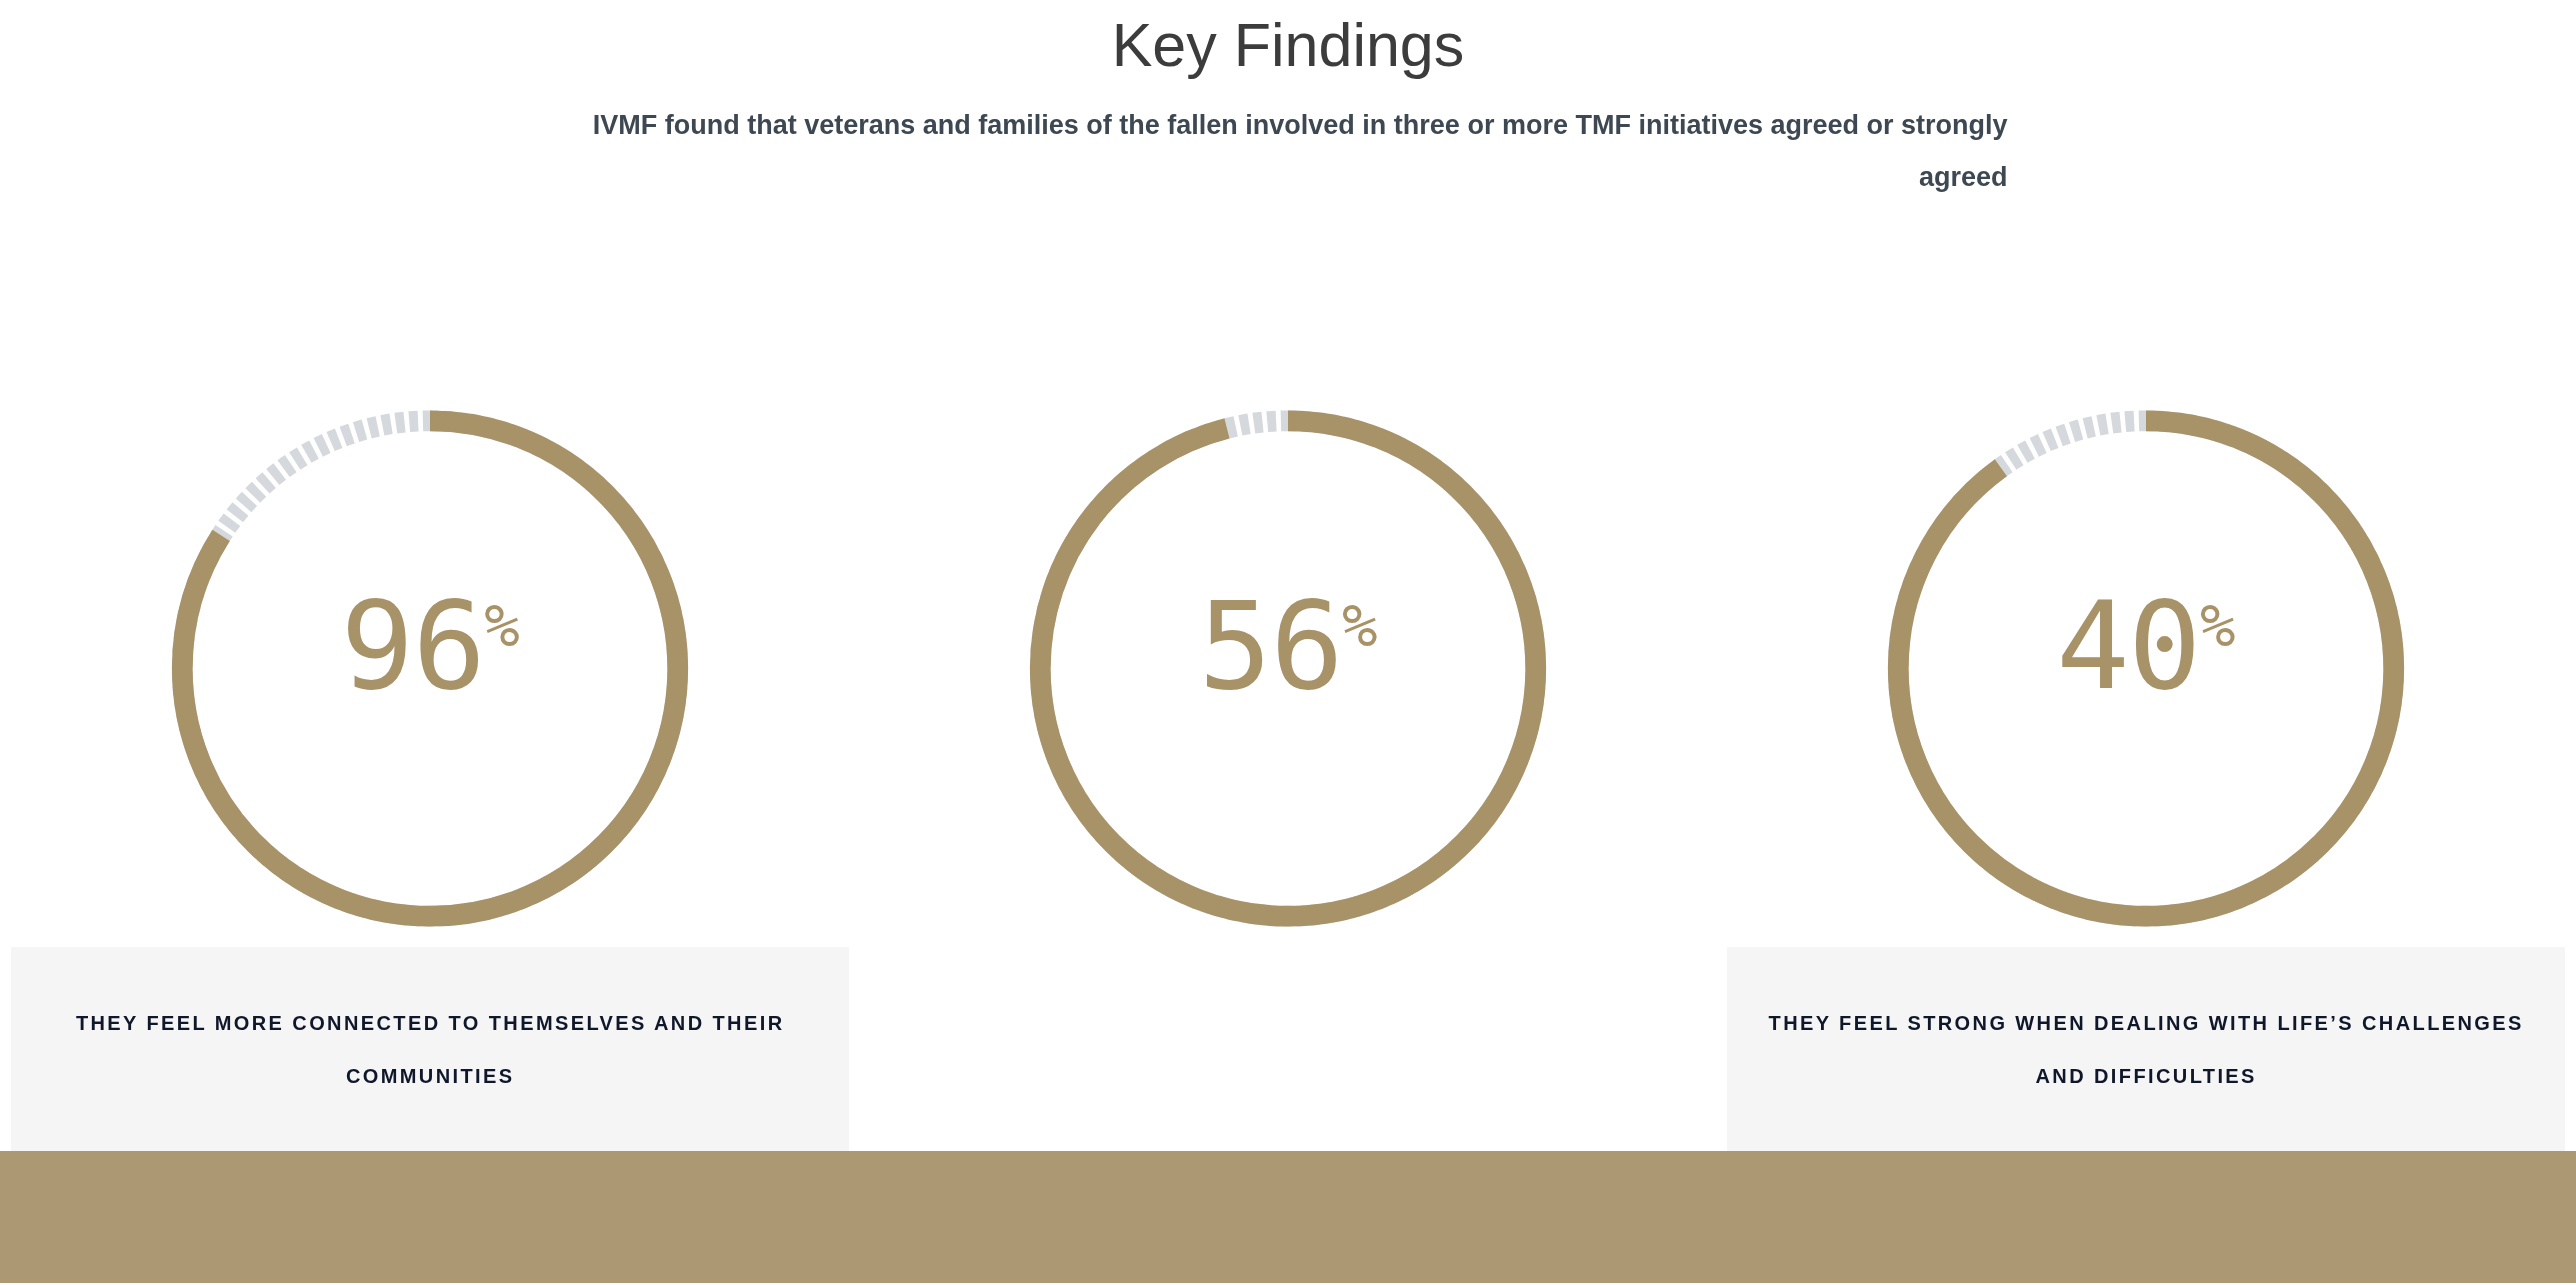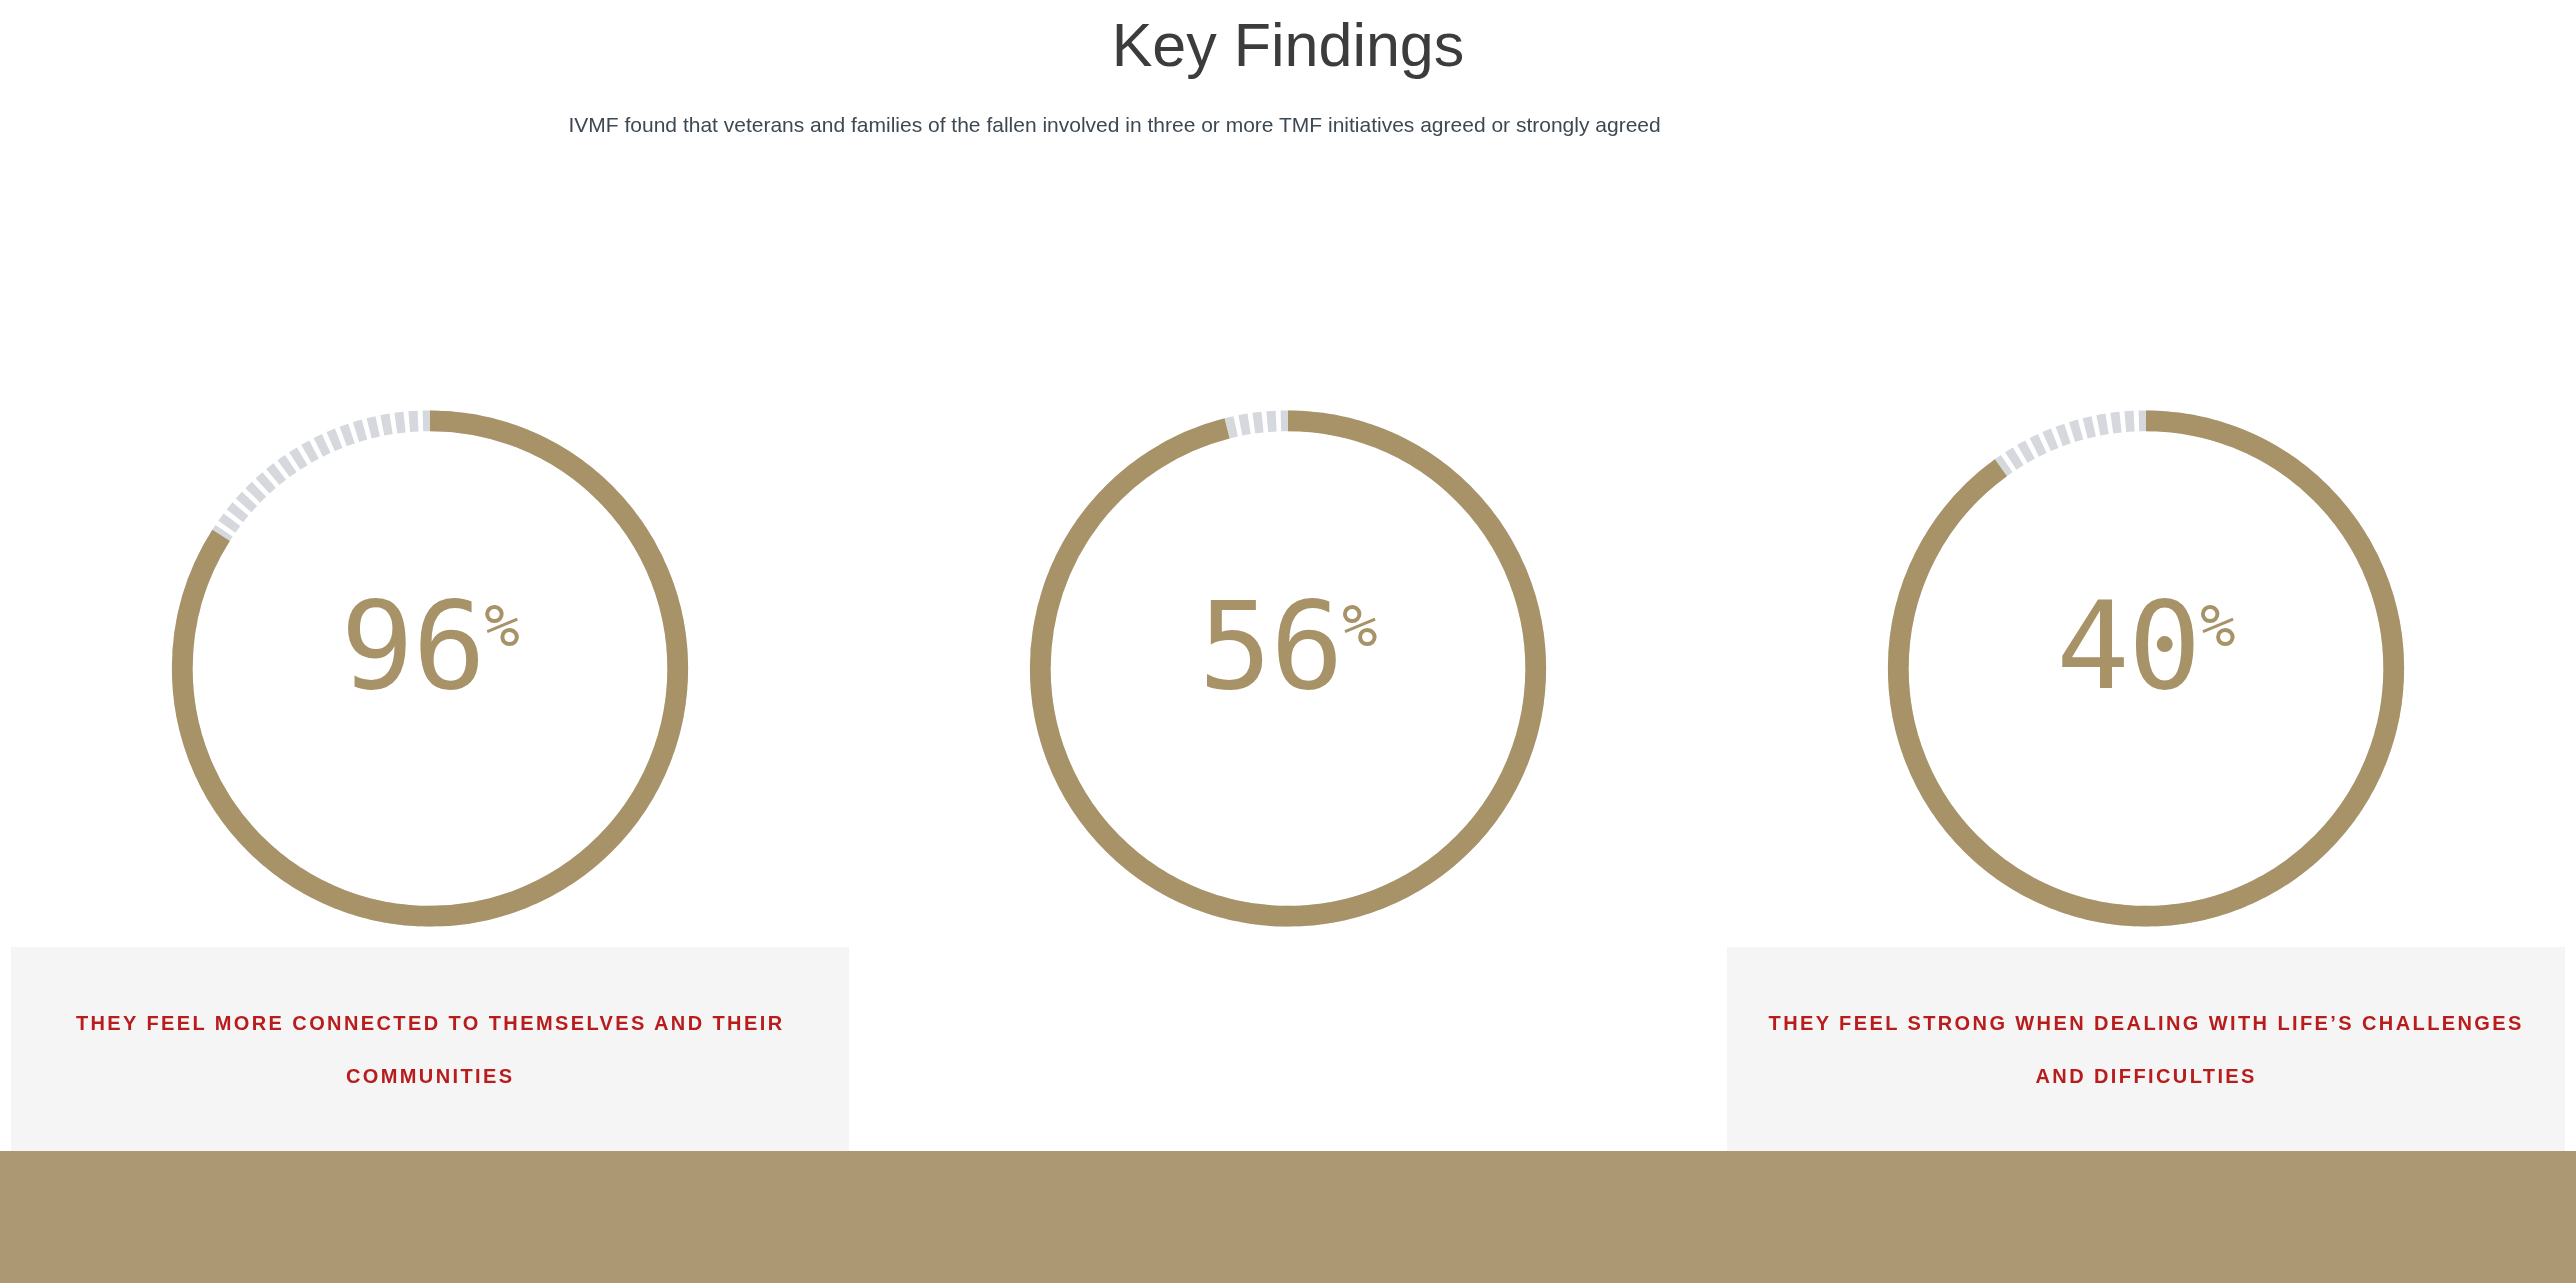--- a/index.html
+++ b/index.html
@@ -20,25 +20,25 @@
     line-height:69px;
     font-weight:400;
     color:#3c3c3c;
     letter-spacing:0px;
     padding-top:11.2px;
     font-stretch:condensed;
   }
   .subtitle {
     margin:0 auto;
     width:1439px;
-    text-align:left;
-    font-size:21px;
+    text-align:right;
+    font-size:27px;
     line-height:52px;
     color:#3d4852;
-    font-weight:400;
+    font-weight:700;
     padding-top:19px;
   }
 
   
   .donut-row {
     position:absolute;
     left:0; top:400px;
     width:2576px; height:552px;
     display:flex;
     justify-content:space-between;
@@ -86,21 +86,21 @@
     width:838px;
     height:206px;
     background:#f5f5f5;
     display:flex;
     align-items:center;
     justify-content:center;
     padding:0 32px;
   }
   .card-text {
     text-align:center;
-    color:#b91c1c;
+    color:#0f172a;
     font-size:20px;
     line-height:53px;
     font-weight:700;
     letter-spacing:2.4px;
     text-transform:uppercase;
   }
   .card.three .card-text { line-height:53px; }
 
   
   .bottom-band {

